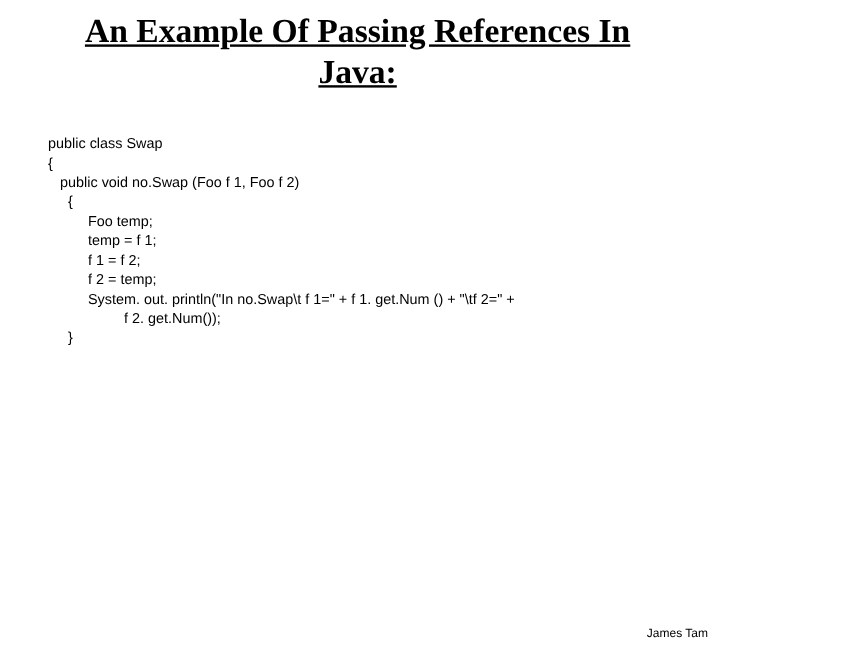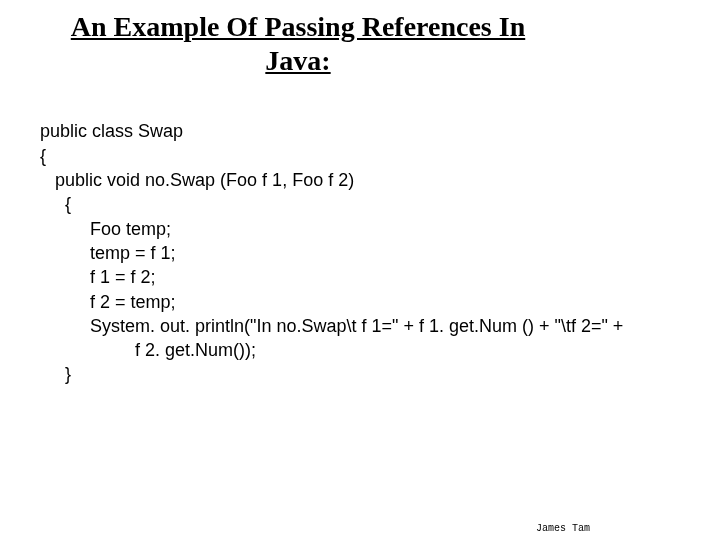--- a/index.html
+++ b/index.html
@@ -21,29 +21,29 @@
       font-family: "Times New Roman", Times, serif;
       font-size: 28px;
       font-weight: bold;
       text-align: center;
       text-decoration: underline;
       line-height: 1.2;
       margin-bottom: 18px;
     }
     .code {
       font-family: Arial, Helvetica, sans-serif;
-      font-size: 18px;
+      font-size: 12px;
       line-height: 1.35;
       white-space: pre;
     }
     .footer {
       position: absolute;
       right: 6px;
       bottom: 6px;
-      font-family: Liberation Mono, monospace;
+      font-family: Liberation Sans, sans-serif;
       font-size: 10px;
     }
   </style>
 </head>
 <body>
 
 <div class="slide">
   <div class="title">
     <span>An Example Of Passing References In Java:</span><br>
   </div>

